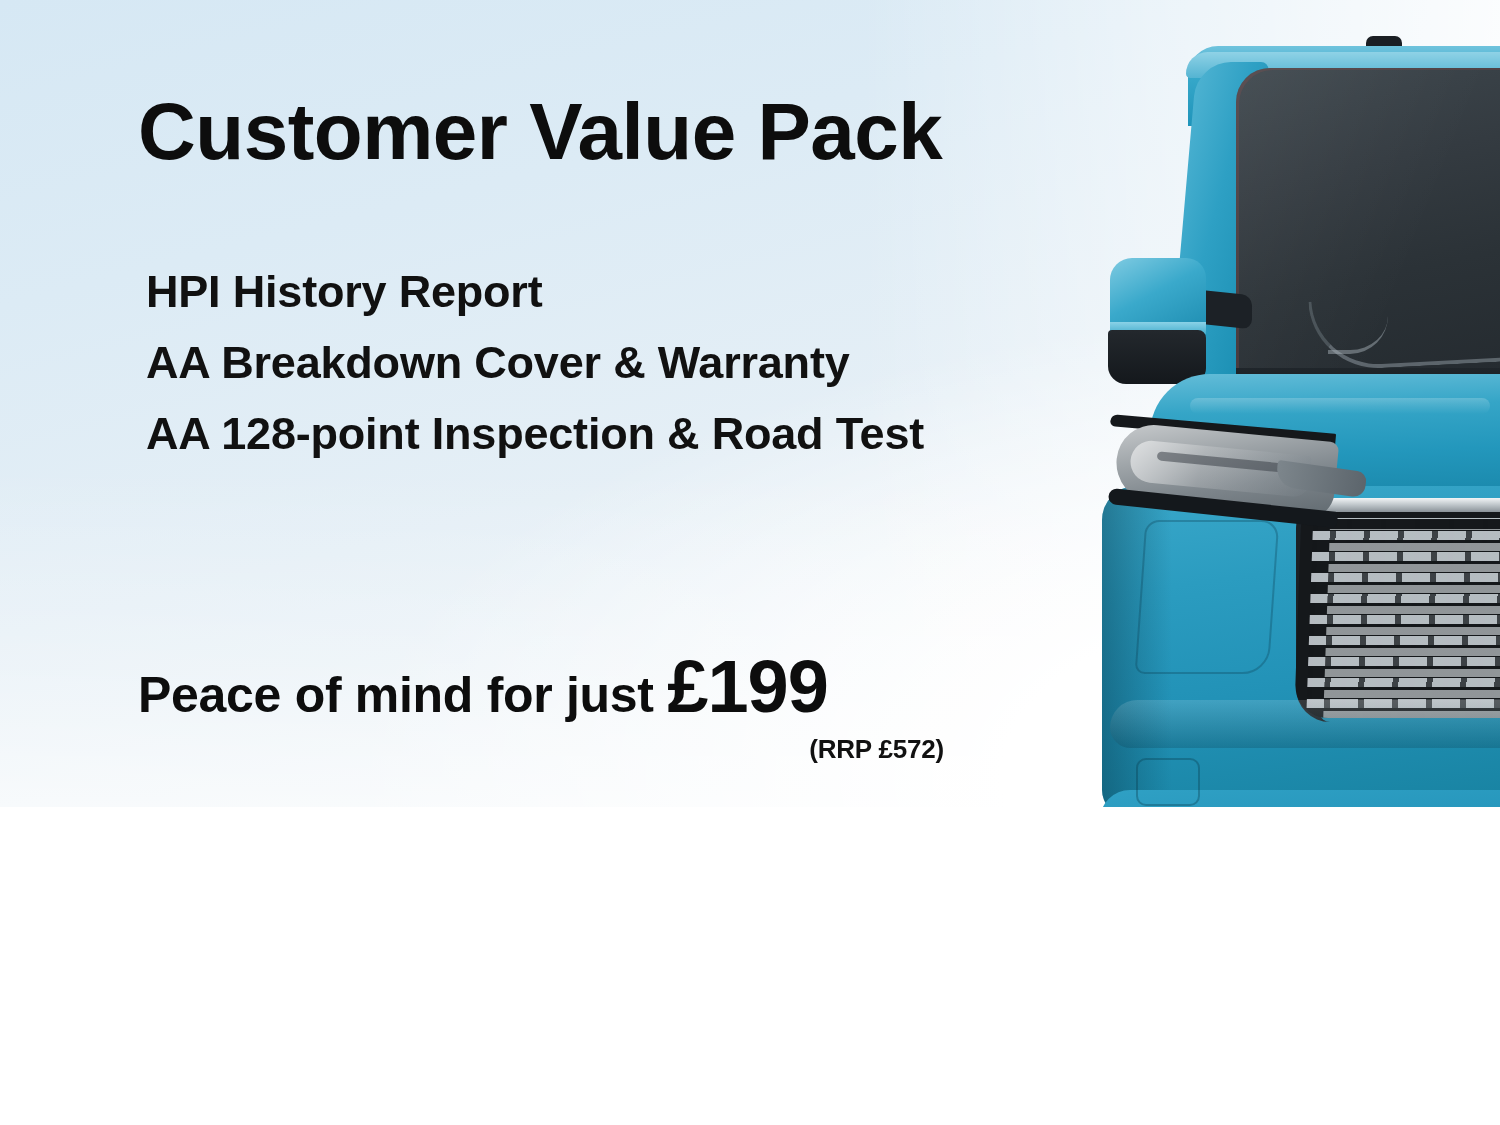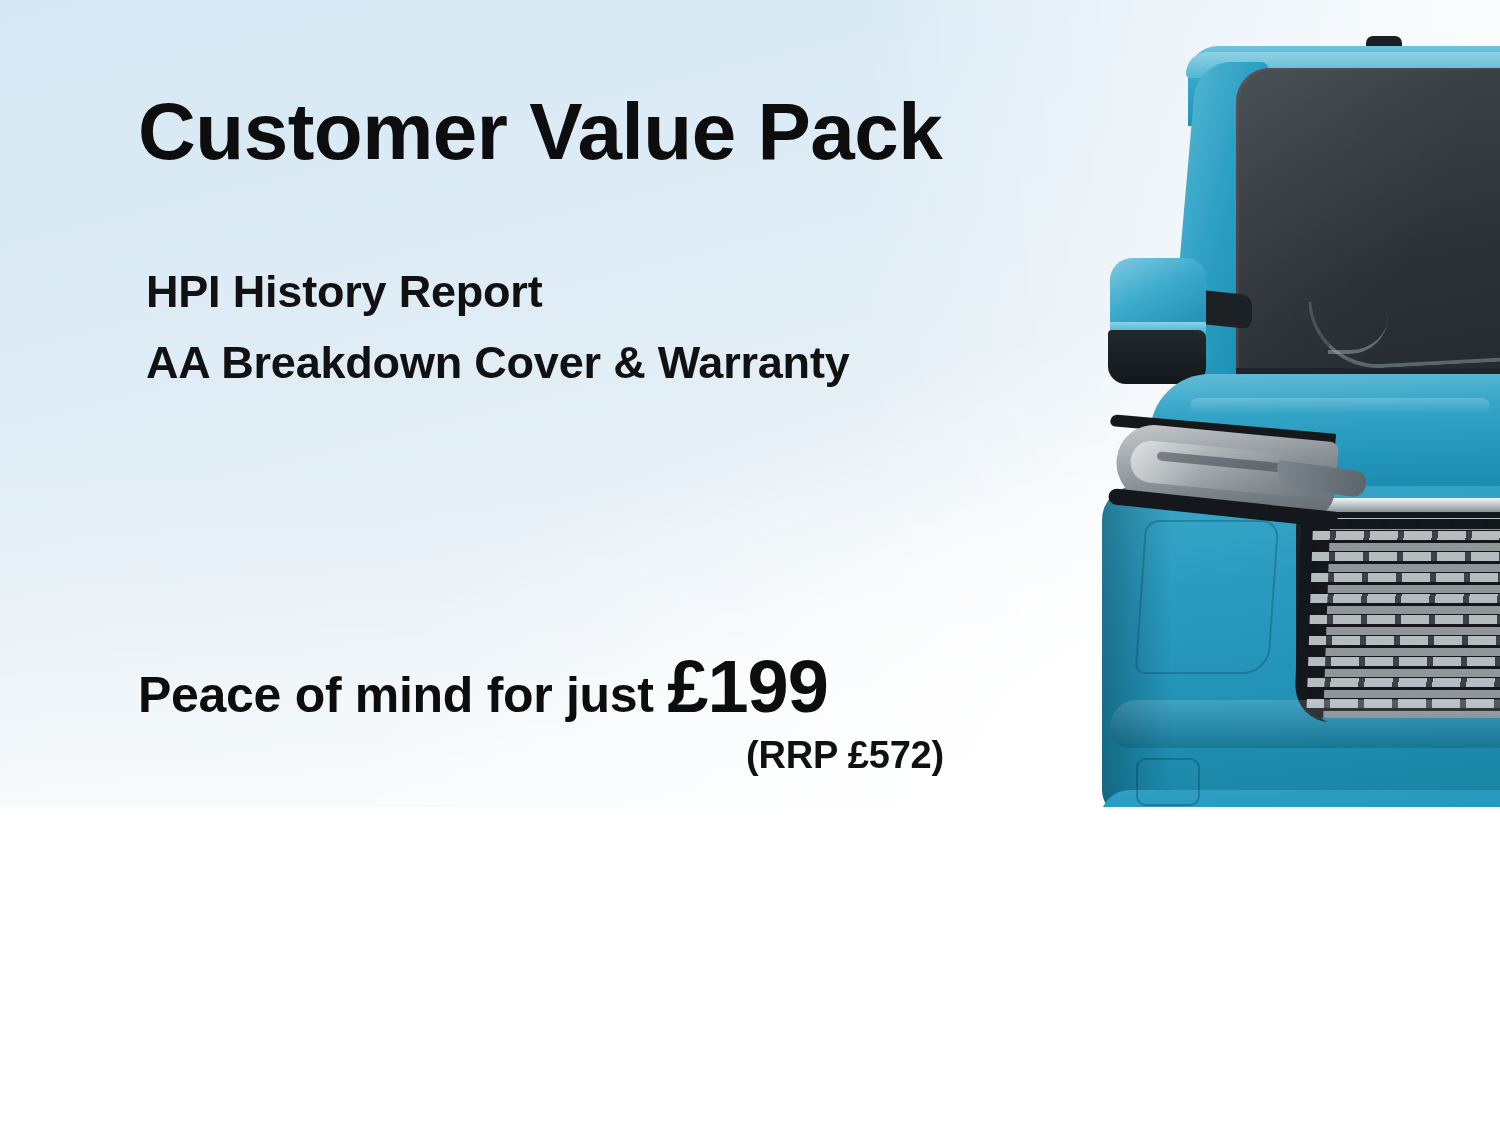--- a/index.html
+++ b/index.html
@@ -89,21 +89,21 @@
   .price-amount {
     font-size: 74px;
     font-weight: bold;
     letter-spacing: -1px;
     vertical-align: baseline;
     text-align: center;
   }
   .rrp {
     display: block;
     text-align: right;
-    font-size: 38px;
+    font-size: 26px;
     font-weight: bold;
     margin-top: 10px;
     color: #111111;
     letter-spacing: -0.2px;
   }
 
   
   .van {
     position: absolute;
     left: 1040px;
@@ -612,20 +612,21 @@
     <div class="ground-fade"></div>
   </div>
 
   <div class="copy">
 
     <div class="headline">Customer Value Pack</div>
 
     <ul class="features">
       <li class="feature-item">HPI History Report</li>
       <li class="feature-item">AA Breakdown Cover &amp; Warranty</li>
+      <li class="feature-item">AA 128-point Inspection &amp; Road Test</li>
     </ul>
 
     <div class="price-block">
       <div class="price-line"><span>Peace of mind for just </span><span class="price-amount">£199</span></div>
       <span class="rrp">(RRP £572)</span>
     </div>
 
   </div>
 
 </div>

